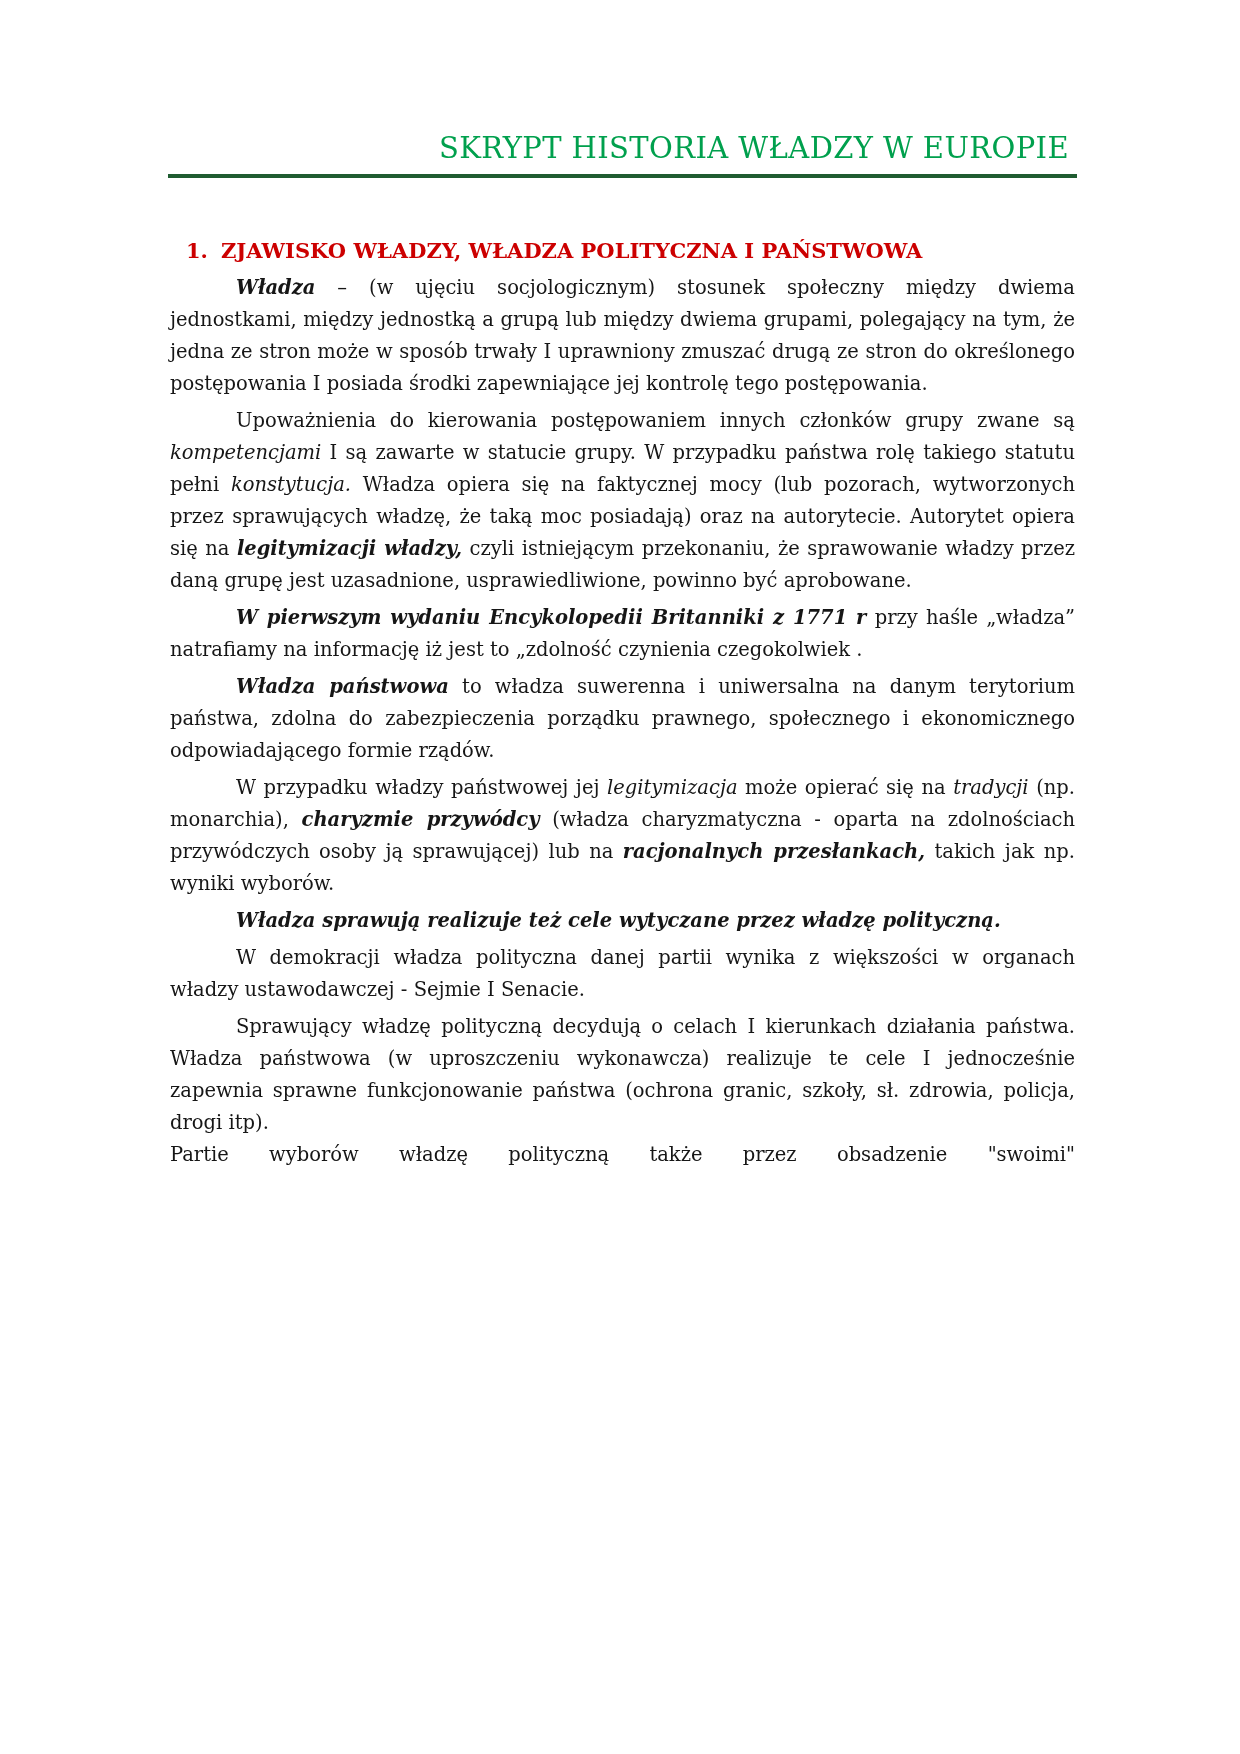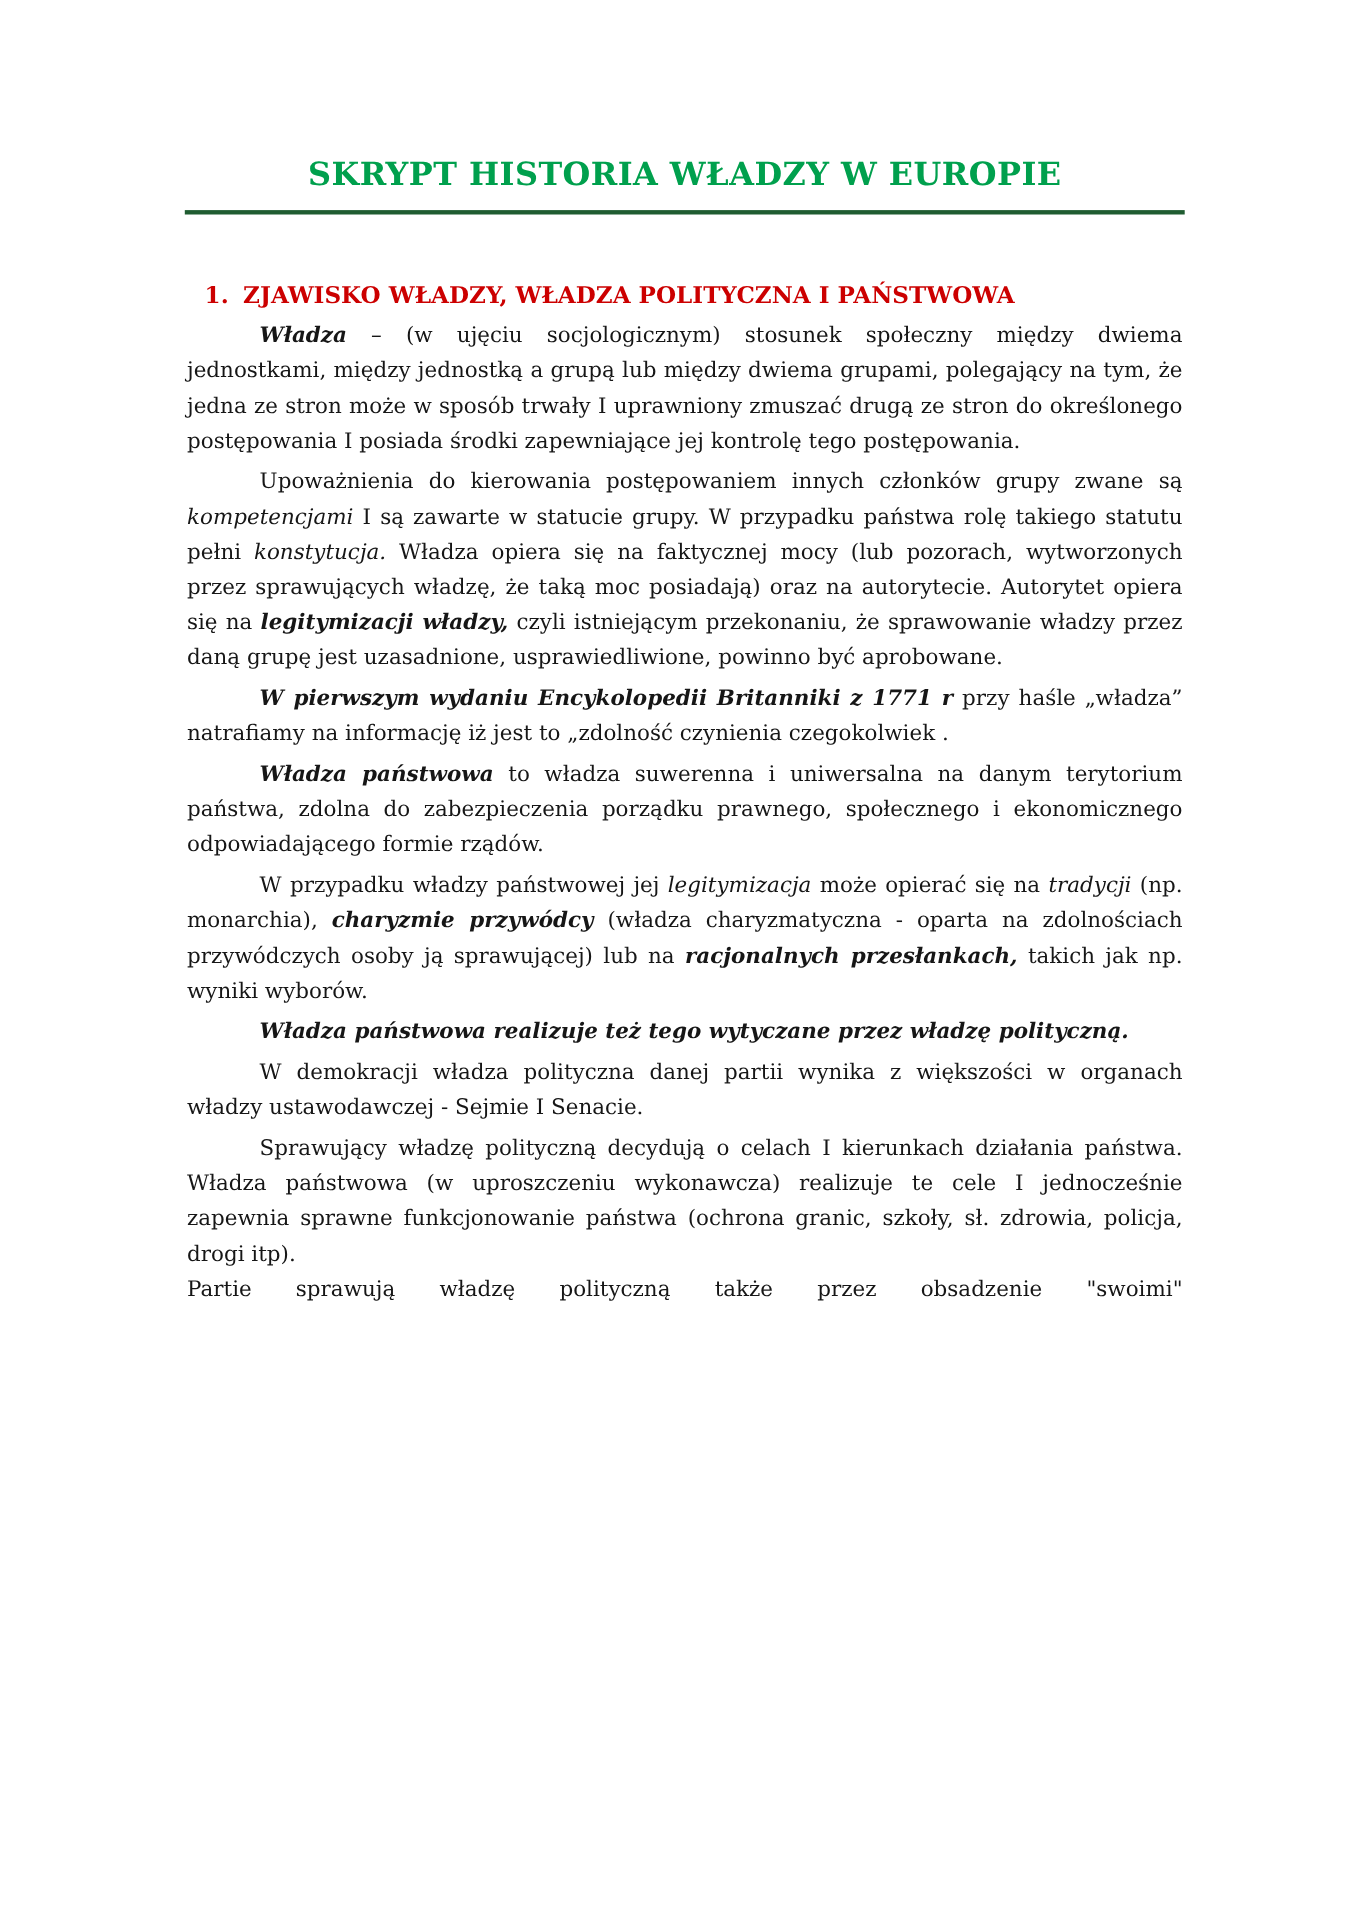--- a/index.html
+++ b/index.html
@@ -17,26 +17,26 @@
     color:var(--text-color);
     -webkit-font-smoothing:antialiased;
   }
   .page{
     box-sizing:border-box;
     width:1240px;height:1754px;
     padding:125px 165px 0 170px;
     overflow:hidden;
   }
   .title{
-    margin:16px;
-    text-align:center;
+    margin:6px;
+    text-align:right;
     color:var(--title-color);
     font-size:29px;
     line-height:34px;
-    font-weight:bold;
+    font-weight:normal;
     letter-spacing:0.4px;
   }
   .title-rule{
     border:none;
     border-top:4px solid var(--rule-color);
     margin:9px -2px 0 -2px;
   }
   .section-heading{
     margin:60px 0 0 16px;
     color:var(--heading-color);
@@ -72,19 +72,19 @@
   <h2 class="section-heading">
     <span class="section-number">1.</span><span>ZJAWISKO WŁADZY, WŁADZA POLITYCZNA I PAŃSTWOWA</span>
   </h2>
 
   <div class="doc-body">
       <p class="para indent"><span class="run bolditalic">Władza</span><span class="run normal"> – (w ujęciu socjologicznym) stosunek społeczny między dwiema jednostkami, między jednostką a grupą lub między dwiema grupami, polegający na tym, że jedna ze stron może w sposób trwały I uprawniony zmuszać drugą ze stron do określonego postępowania I posiada środki zapewniające jej kontrolę tego postępowania.</span></p>
       <p class="para indent"><span class="run normal">Upoważnienia do kierowania postępowaniem innych członków grupy zwane są </span><span class="run italic">kompetencjami</span><span class="run normal"> I są zawarte w statucie grupy. W przypadku państwa rolę takiego statutu pełni </span><span class="run italic">konstytucja.</span><span class="run normal"> Władza opiera się na faktycznej mocy (lub pozorach, wytworzonych przez sprawujących władzę, że taką moc posiadają) oraz na autorytecie. Autorytet opiera się na </span><span class="run bolditalic">legitymizacji władzy,</span><span class="run normal"> czyli istniejącym przekonaniu, że sprawowanie władzy przez daną grupę jest uzasadnione, usprawiedliwione, powinno być aprobowane.</span></p>
       <p class="para indent"><span class="run bolditalic">W pierwszym wydaniu Encykolopedii Britanniki z 1771 r</span><span class="run normal"> przy haśle „władza” natrafiamy na informację iż jest to „zdolność czynienia czegokolwiek .</span></p>
       <p class="para indent"><span class="run bolditalic">Władza państwowa</span><span class="run normal"> to władza suwerenna i uniwersalna na danym terytorium państwa, zdolna do zabezpieczenia porządku prawnego, społecznego i ekonomicznego odpowiadającego formie rządów.</span></p>
       <p class="para indent"><span class="run normal">W przypadku władzy państwowej jej </span><span class="run italic">legitymizacja</span><span class="run normal"> może opierać się na </span><span class="run italic">tradycji</span><span class="run normal"> (np. monarchia), </span><span class="run bolditalic">charyzmie przywódcy</span><span class="run normal"> (władza charyzmatyczna - oparta na zdolnościach przywódczych osoby ją sprawującej) lub na </span><span class="run bolditalic">racjonalnych przesłankach,</span><span class="run normal"> takich jak np. wyniki wyborów.</span></p>
-      <p class="para indent"><span class="run bolditalic">Władza państwowa realizuje też tego wytyczane przez władzę polityczną.</span></p>
+      <p class="para indent"><span class="run bolditalic">Władza sprawują realizuje też cele wytyczane przez władzę polityczną.</span></p>
       <p class="para indent"><span class="run normal">W demokracji władza polityczna danej partii wynika z większości w organach władzy ustawodawczej - Sejmie I Senacie.</span></p>
       <p class="para indent"><span class="run normal">Sprawujący władzę polityczną decydują o celach I kierunkach działania państwa. Władza państwowa (w uproszczeniu wykonawcza) realizuje te cele I jednocześnie zapewnia sprawne funkcjonowanie państwa (ochrona granic, szkoły, sł. zdrowia, policja, drogi itp).</span></p>
-      <p class="para tight justify-last"><span class="run normal">Partie sprawują władzę polityczną także przez obsadzenie "swoimi"</span></p>
+      <p class="para tight justify-last"><span class="run normal">Partie wyborów władzę polityczną także przez obsadzenie "swoimi"</span></p>
     </div>
 
 </div>
 
 </body></html>

